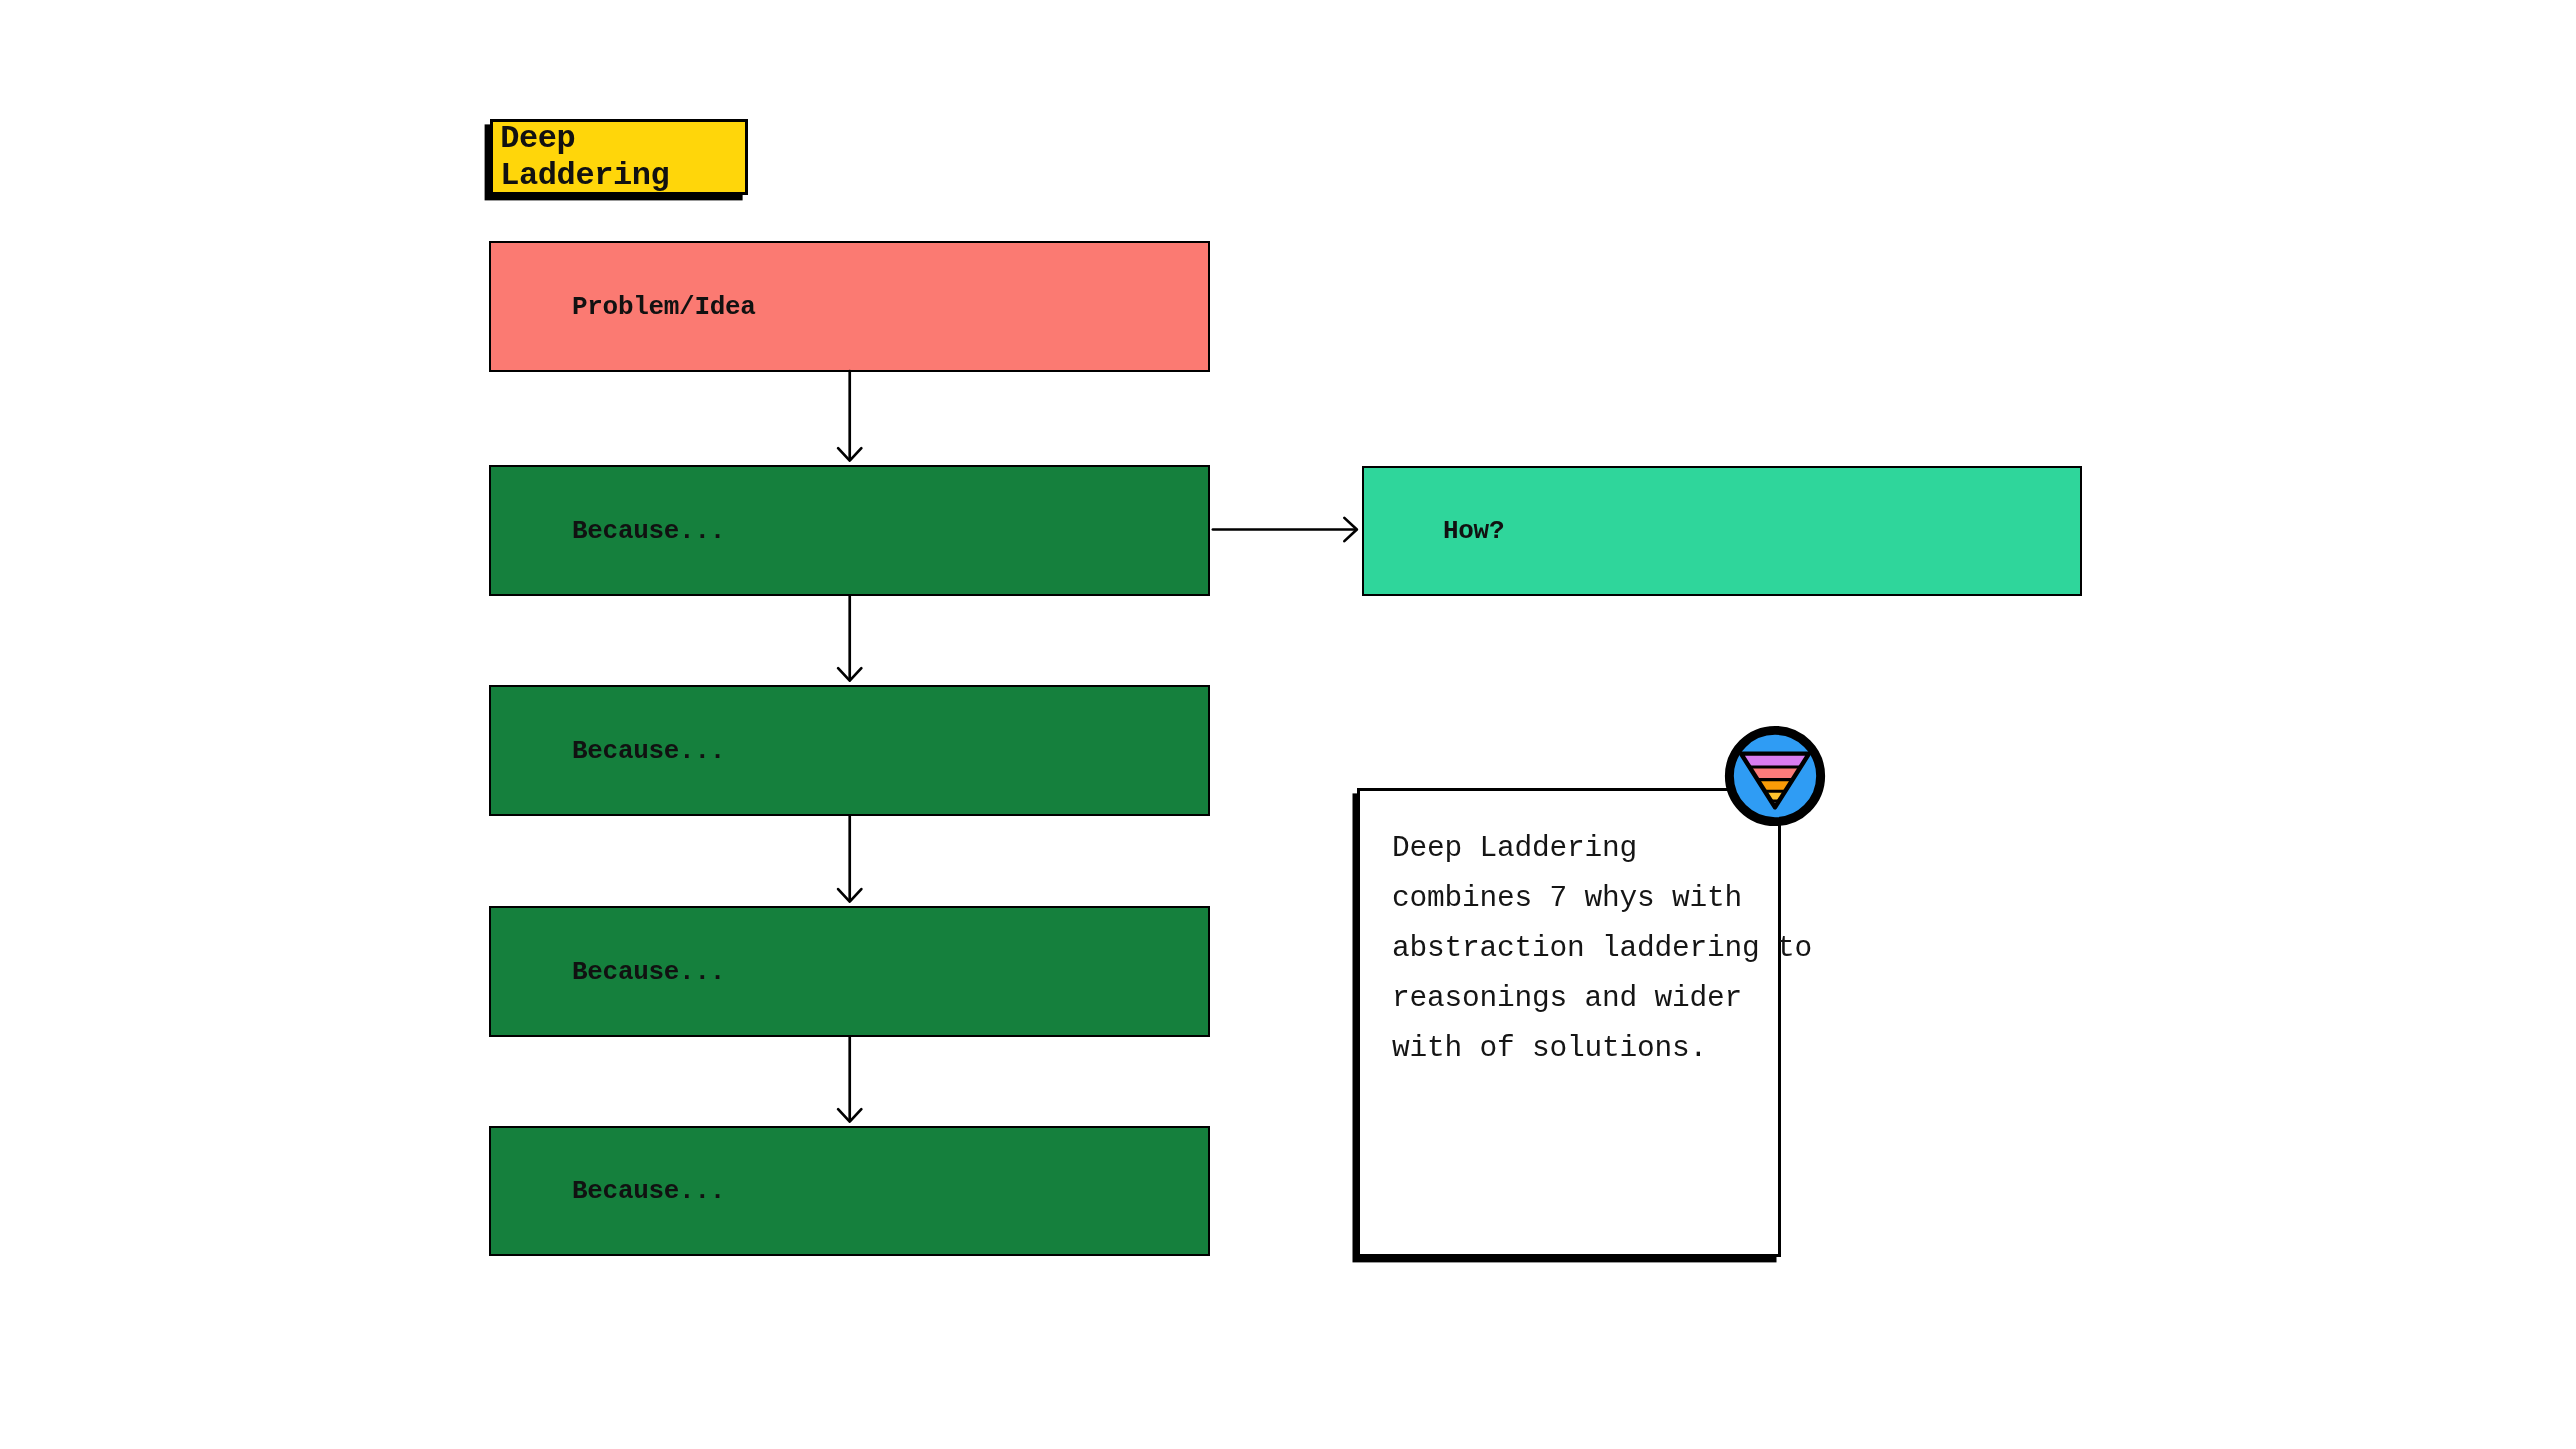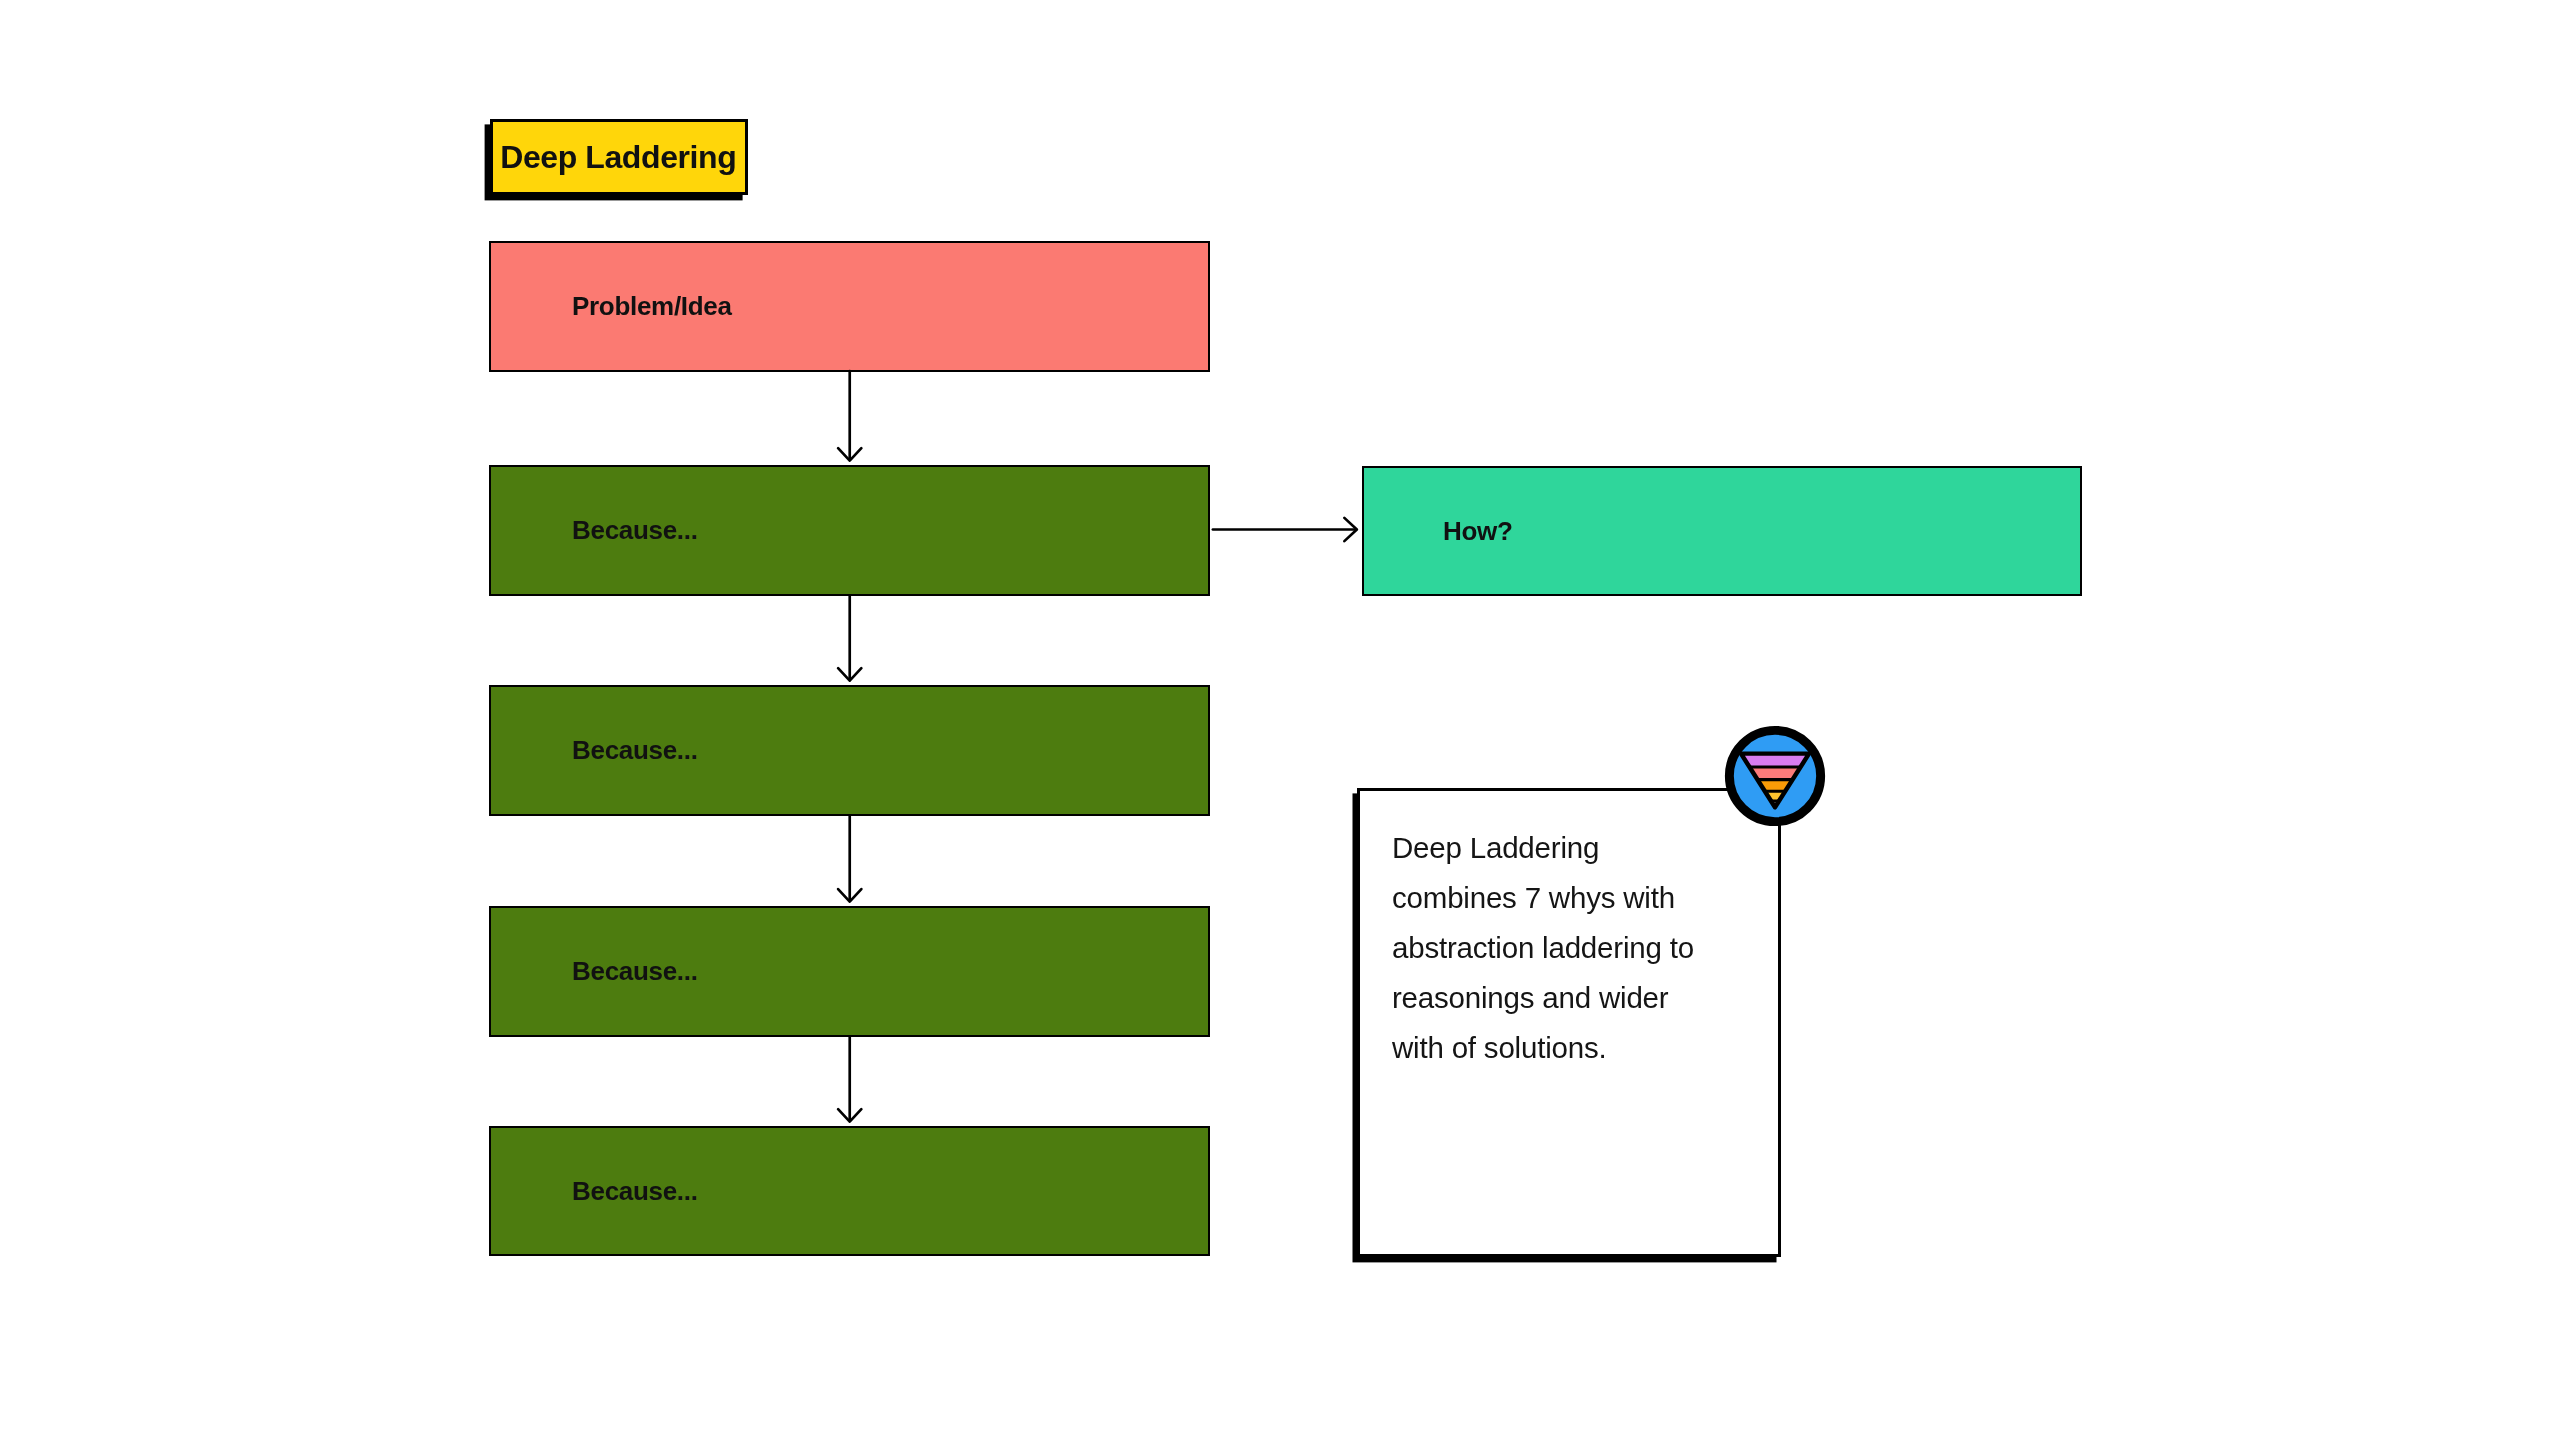--- a/index.html
+++ b/index.html
@@ -1,21 +1,21 @@
 <!DOCTYPE html>
 <html style="font-size:14.3px"><head>
 <meta charset="utf-8">
 <style>
   html, body { margin: 0; padding: 0; background: #ffffff; }
   .canvas {
     position: relative;
     width: 2576px;
     height: 1442px;
     background: #ffffff;
-    font-family: Liberation Sans, sans-serif;
+    font-family: Liberation Mono, monospace;
     color: #111111;
     overflow: hidden;
   }
   .shape {
     position: absolute;
     box-sizing: border-box;
     display: flex;
     align-items: center;
   }
   
@@ -28,21 +28,21 @@
     padding-left: 7.2px;
     font-size: 32px;
     font-weight: bold;
     letter-spacing: -0.4px;
   }
   
   .flow-box {
     left: 489px;
     width: 721px; height: 131px;
     border: 2.7px solid #000;
-    background: #4d7c0f;
+    background: #15803d;
     padding-left: 81px;
     font-size: 26px;
     font-weight: bold;
     letter-spacing: -0.3px;
   }
   .flow-problem { top: 241px; }
   .flow-b1 { top: 465px; }
   .flow-b2 { top: 685px; }
   .flow-b3 { top: 906px; }
   .flow-b4 { top: 1126px; height: 130px; }

